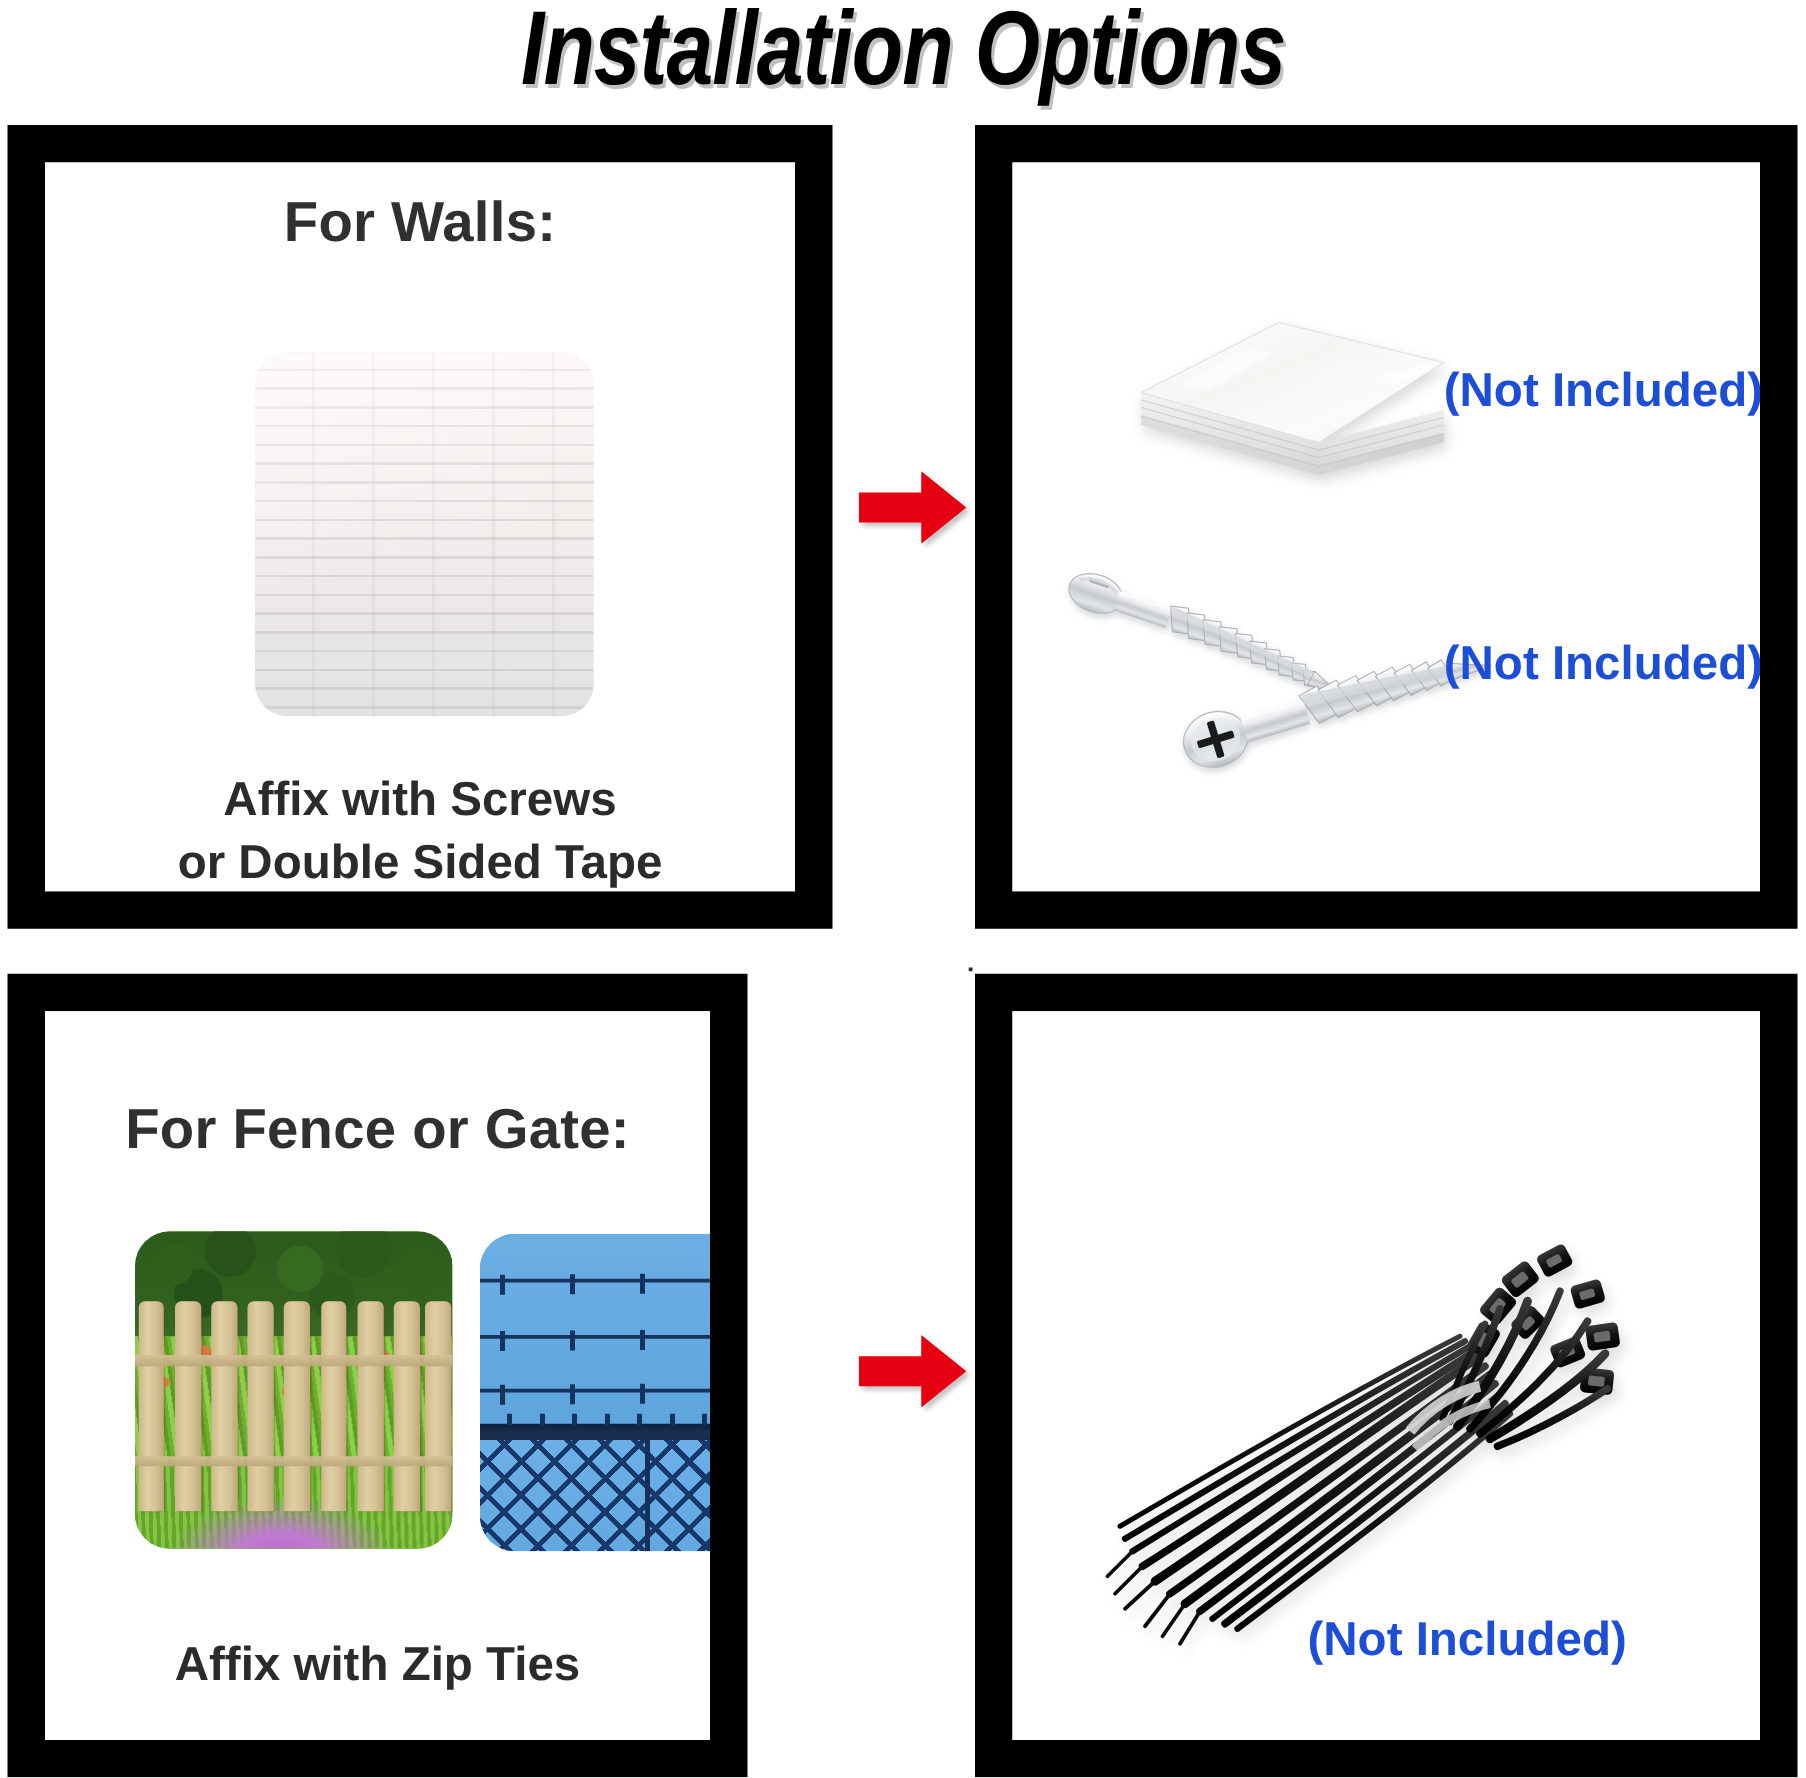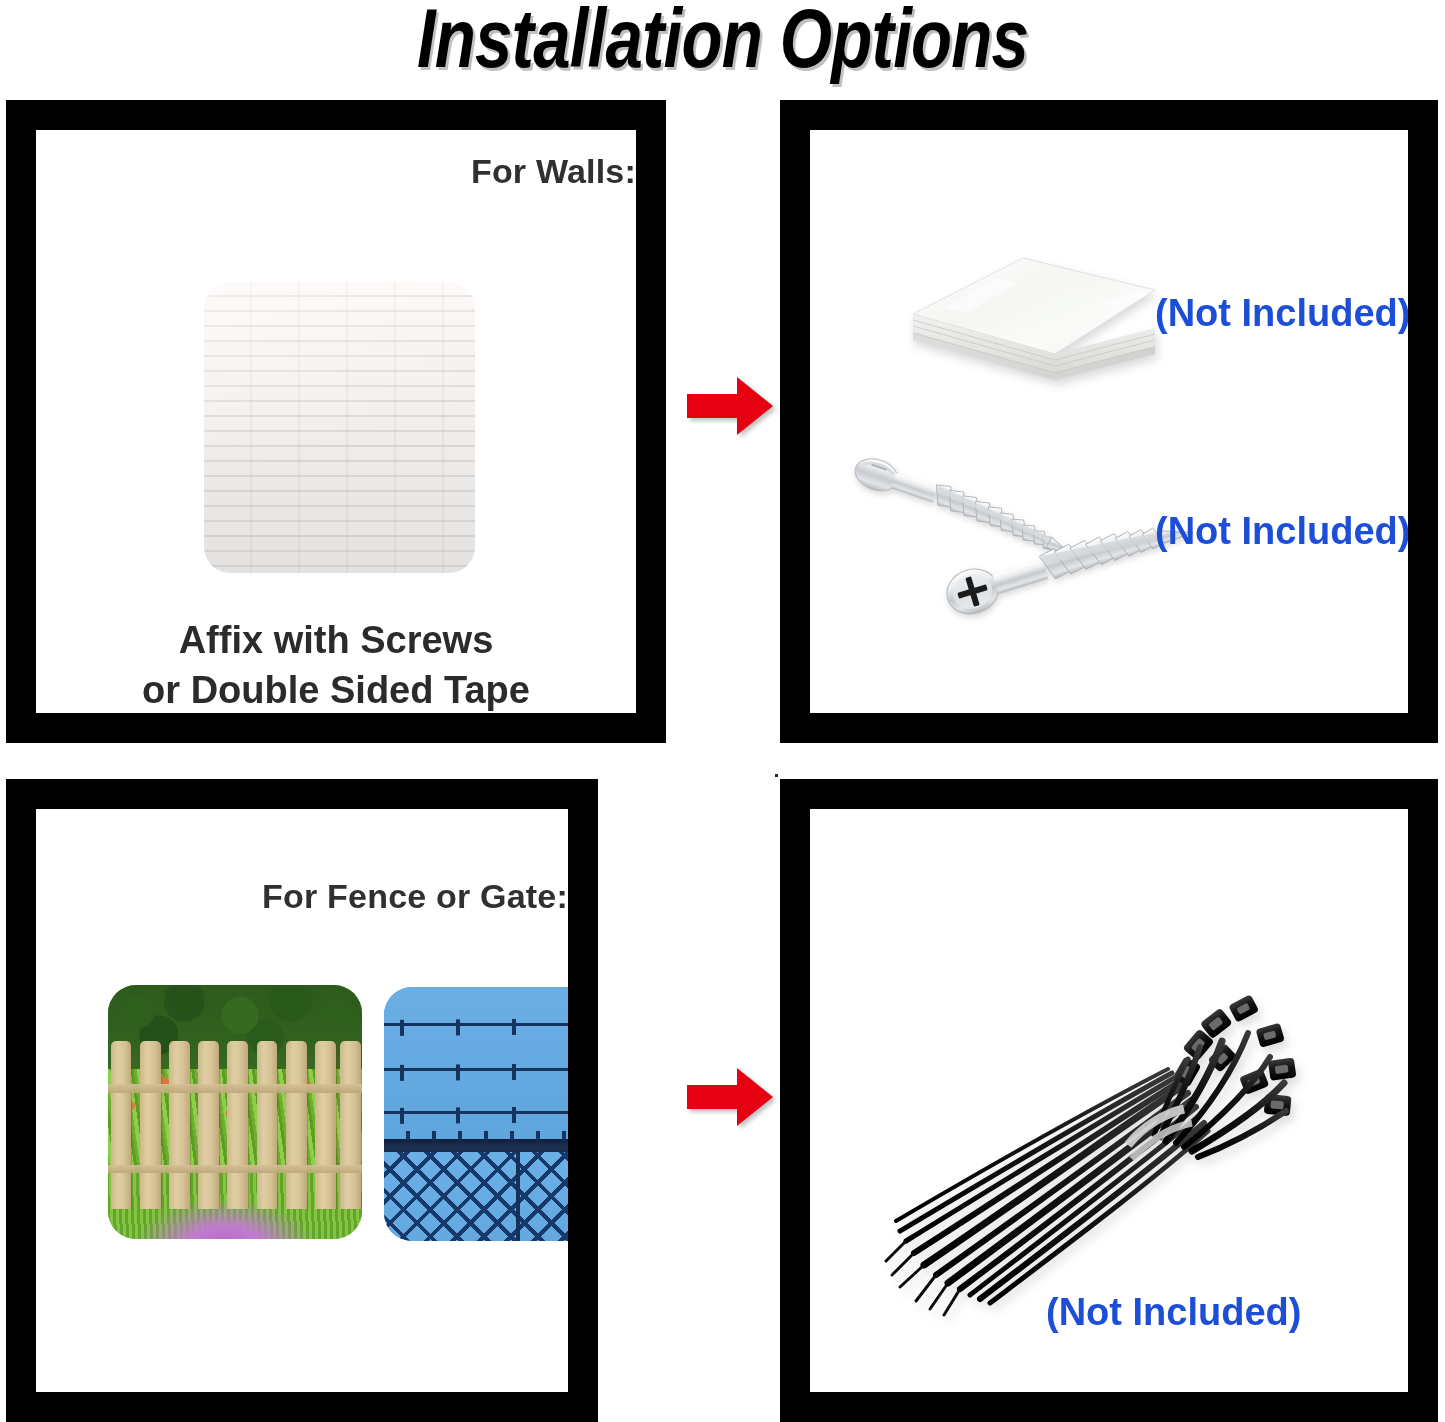--- a/index.html
+++ b/index.html
@@ -54,23 +54,23 @@
   }
   #panel-walls      { left: 6px;   top: 100px;  width: 660px; height: 643px; }
   #panel-wall-hw    { left: 780px; top: 100px;  width: 658px; height: 643px; }
   #panel-fence      { left: 6px;   top: 779px;  width: 592px; height: 643px; }
   #panel-fence-hw   { left: 780px; top: 779px;  width: 658px; height: 643px; }
 
   
   .panel-heading {
     position: absolute;
     width: 100%;
-    text-align: right;
+    text-align: center;
     font-weight: 700;
-    font-size: 34px;
+    font-size: 45px;
     color: #303030;
     letter-spacing: 0.2px;
     white-space: nowrap;
   }
   .caption {
     position: absolute;
     width: 100%;
     text-align: center;
     font-weight: 700;
     font-size: 38px;
@@ -481,20 +481,21 @@
           <div class="chain-sky"></div>
           <div class="barb" style="top:14%;"></div>
           <div class="barb" style="top:32%;"></div>
           <div class="barb" style="top:49%;"></div>
           <div class="chain-toprail"></div>
           <div class="chain-mesh"></div>
           <div class="chain-post"></div>
         </div>
       </div>
 
+      <div class="caption" style="top:500px;">Affix with Zip Ties</div>
 
     </div>
   </div>
 
   <div class="arrow" id="arrow-bottom">
     <svg viewBox="0 0 86 58" xmlns="http://www.w3.org/2000/svg">
       <polygon points="0,17 50,17 50,0 86,29 50,58 50,41 0,41" fill="#E60012"></polygon>
     </svg>
   </div>
 

